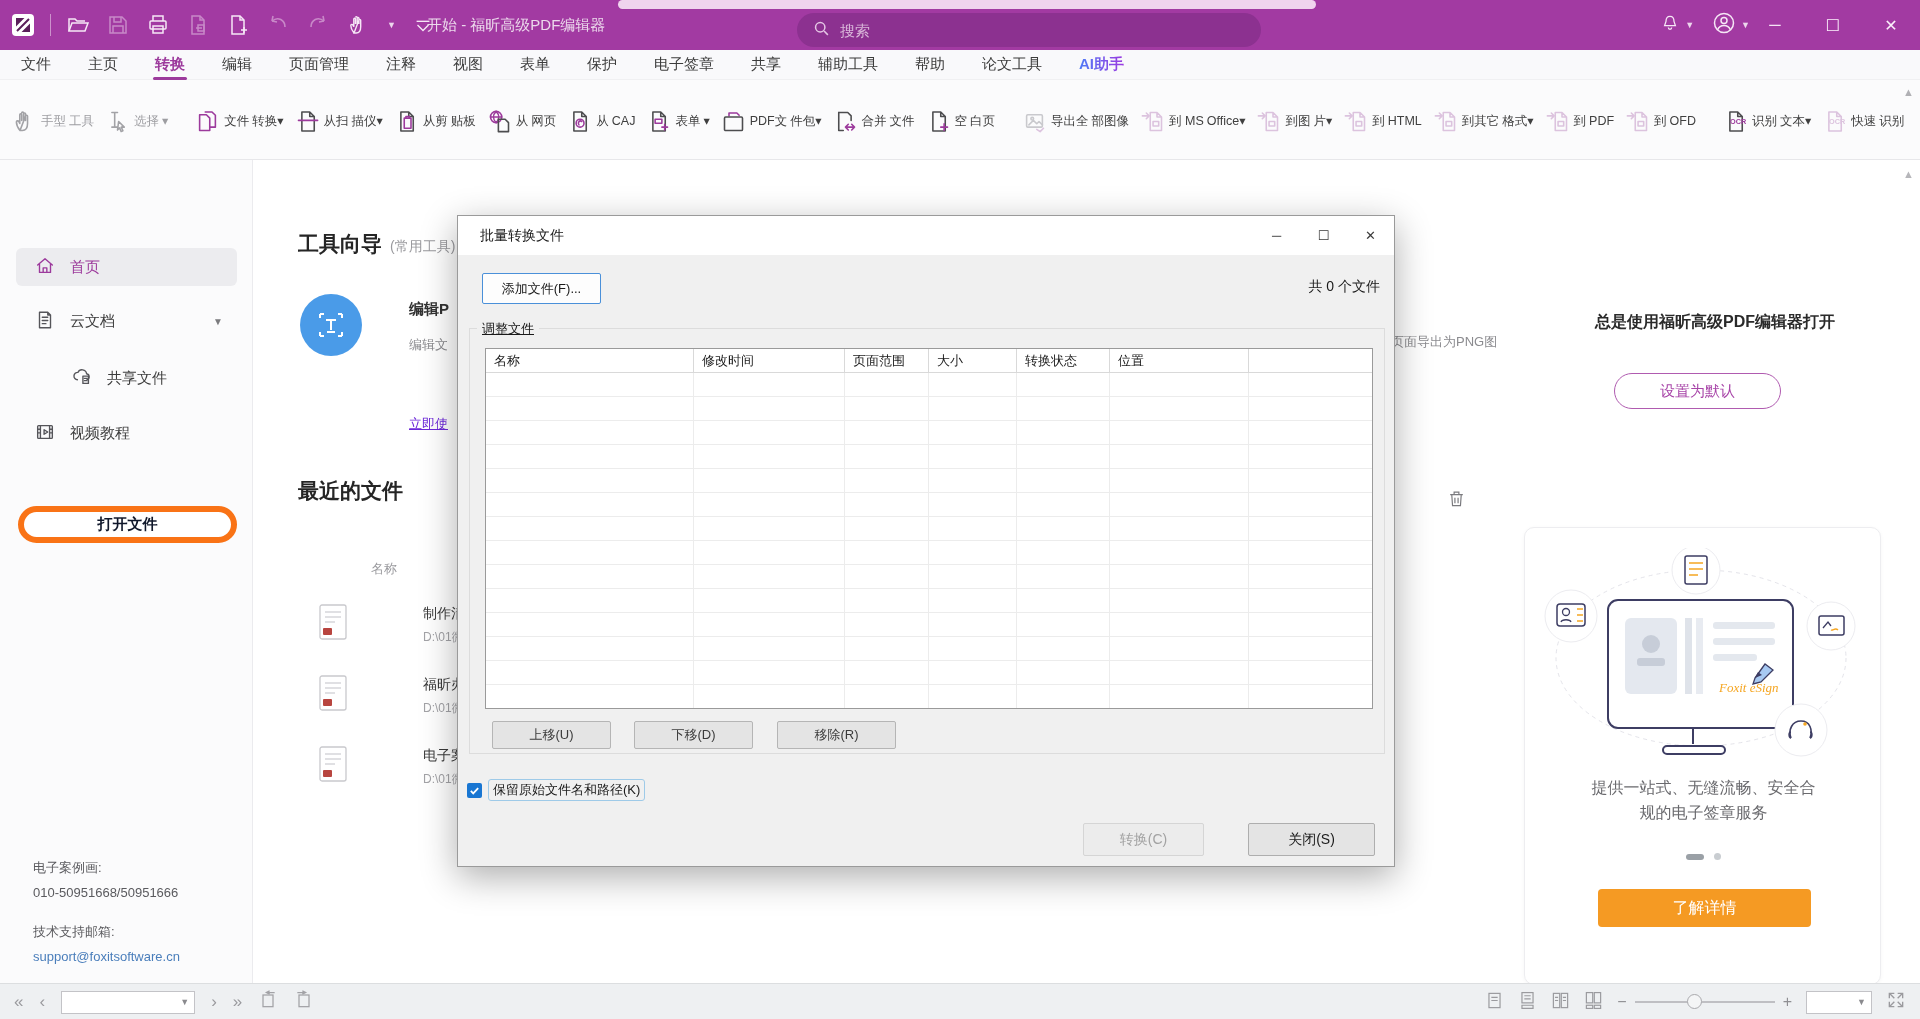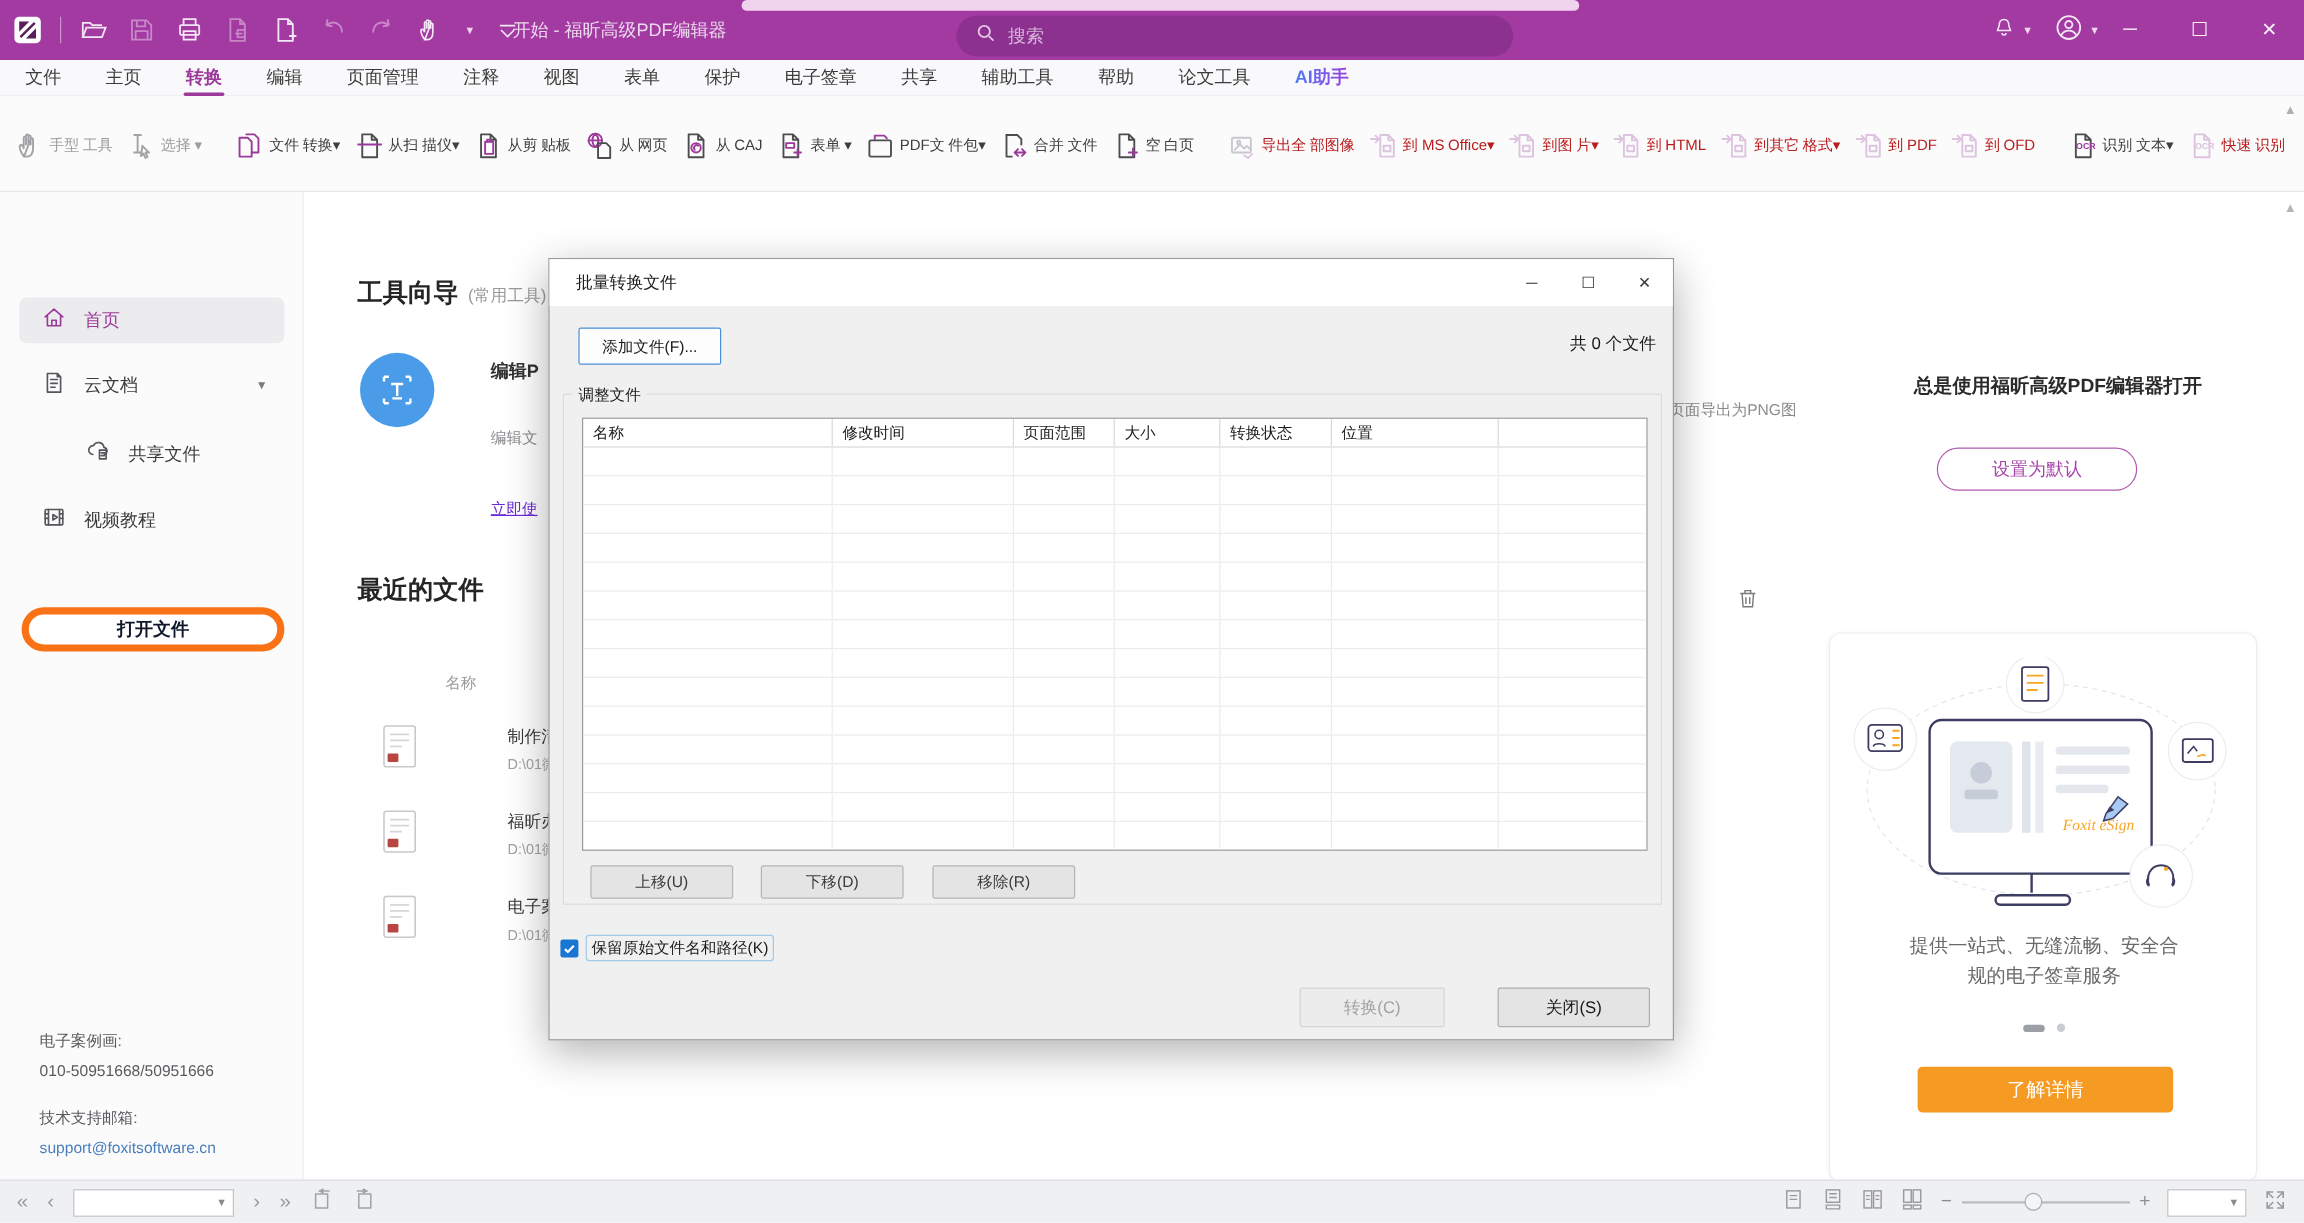--- a/index.html
+++ b/index.html
@@ -29,42 +29,42 @@
   .menu-item.active::after { content:""; position:absolute; left:50%; transform:translateX(-50%); bottom:0; width:34px; height:3px; border-radius:2px; background:#9c3a9c; }
   .menu-item.ai { font-weight:bold; background:linear-gradient(90deg,#4f7bf7,#9c3ae0); -webkit-background-clip:text; background-clip:text; color:transparent; }
 
   
   #ribbon { position:absolute; left:0; top:80px; width:1920px; height:80px; background:#fbfbfc; border-bottom:1px solid #e7e7ea; display:flex; align-items:stretch; padding-left:6px; }
   .rb-group { display:flex; align-items:stretch; }
   .rb-sep { width:1px; background:#e5e5e8; margin:10px 8px; }
   .rb-btn { min-width:46px; padding:8px 5px 4px 5px; display:flex; flex-direction:row; align-items:center; justify-content:flex-start; gap:3px; }
   .rb-ico { height:30px; display:flex; align-items:center; justify-content:center; }
   .rb-l { font-size:12.5px; line-height:15px; color:#3f3f3f; white-space:nowrap; text-align:center; }
-  .rb-btn.dim .rb-l { color:#b91c1c; }
+  .rb-btn.dim .rb-l { color:#404040; }
   .rb-btn.gray .rb-l { color:#9d9da1; }
   #ribbon-scroll-up { position:absolute; right:6px; top:86px; color:#b0b0b4; font-size:11px; }
 
   
   #sidebar { position:absolute; left:0; top:160px; width:253px; height:823px; background:#fbfbfc; border-right:1px solid #ebebee; }
   .sb-item { position:absolute; left:16px; width:221px; height:38px; border-radius:6px; display:flex; align-items:center; gap:14px; padding-left:18px; font-size:15px; color:#3c3c3c; }
   .sb-item.active { background:#ececef; color:#9c3a9c; }
   .sb-item .sb-caret { position:absolute; right:14px; font-size:10px; color:#7b7b7e; }
   .sb-item.indent { padding-left:55px; }
   #open-file-btn { position:absolute; left:18px; top:346px; width:219px; height:37px; border:6px solid #f97316; border-radius:19px; background:#fff; display:flex; align-items:center; justify-content:center; font-size:15px; font-weight:bold; color:#0f172a; }
   #sb-contact { position:absolute; left:33px; top:700px; font-size:13px; color:#5a5a5e; line-height:15px; }
   #sb-contact .gap { height:10px; }
   #sb-contact .mail { color:#4a7ebb; margin-top:10px; }
 
   
   #main { position:absolute; left:254px; top:160px; width:1256px; height:823px; background:#fff; }
   #tool-wizard-title { position:absolute; left:44px; top:70px; font-size:21px; font-weight:bold; color:#252525; }
   #tool-wizard-sub { font-size:14px; font-weight:normal; color:#9a9a9e; margin-left:8px; }
   #feat-circle { position:absolute; left:46px; top:134px; width:62px; height:62px; border-radius:50%; background:#4a9be8; display:flex; align-items:center; justify-content:center; }
   #feat-title { position:absolute; left:155px; top:140px; font-size:15px; font-weight:bold; color:#333; white-space:nowrap; }
-  #feat-desc { position:absolute; left:155px; top:176px; font-size:13px; color:#8b8b8f; white-space:nowrap;margin-top:20px; }
+  #feat-desc { position:absolute; left:155px; top:176px; font-size:13px; color:#8b8b8f; white-space:nowrap; }
   #feat-link { position:absolute; left:155px; top:255px; font-size:13px; color:#6d28d9; text-decoration:underline; white-space:nowrap;font-family:Liberation Serif, serif; }
   #overlay-frag { position:absolute; left:1137px; top:173px; font-size:13px; color:#8b8b8f; white-space:nowrap; }
   #recent-title { position:absolute; left:44px; top:317px; font-size:21px; font-weight:bold; color:#252525; }
   #trash-btn { position:absolute; left:1193px; top:329px; }
   #col-name { position:absolute; left:117px; top:400px; font-size:13px; color:#9a9a9e; }
   .file-row { position:absolute; left:58px; width:700px; height:58px; }
   .file-ico { position:absolute; left:6px; top:6px; }
   .file-title { position:absolute; left:111px; top:7px; font-size:14px; color:#3a3a3a; white-space:nowrap; }
   .file-path { position:absolute; left:111px; top:31px; font-size:12px; color:#a3a3a7; white-space:nowrap; }
 
@@ -98,21 +98,21 @@
 
   
   #dialog { position:absolute; left:457px; top:215px; width:938px; height:652px; background:#f0f0f0; border:1px solid #9a9a9a; box-shadow:0 10px 34px rgba(0,0,0,.32); z-index:50; }
   #dlg-titlebar { position:absolute; left:0; top:0; width:100%; height:39px; background:#fff; }
   #dlg-title { position:absolute; left:22px; top:0; height:39px; display:flex; align-items:center; font-size:14px; color:#1a1a1a; }
   #dlg-controls { position:absolute; right:0; top:0; height:39px; display:flex; }
   .dlg-wc { width:47px; height:39px; display:flex; align-items:center; justify-content:center; font-size:13px; color:#3a3a3a; }
   #dlg-add-btn { position:absolute; left:24px; top:57px; width:119px; height:31px; background:#fdfdfd; border:1px solid #4a90d9; border-radius:2px; font-size:13px; color:#1a1a1a; display:flex; align-items:center; justify-content:center; }
   #dlg-count { position:absolute; right:14px; top:62px; font-size:14px; color:#1a1a1a; }
   #dlg-group { position:absolute; left:11px; top:112px; width:916px; height:426px; border:1px solid #dcdcdc; }
-  #dlg-group-label { position:absolute; left:7px; top:-9px; background:#f0f0f0; padding:0 5px; font-size:13px; color:#1a1a1a; }
+  #dlg-group-label { position:absolute; left:7px; top:-9px; background:#f0f0f0; padding:0 5px; font-size:13px; color:#1a1a1a;text-decoration:underline; }
   #dlg-table { position:absolute; left:15px; top:19px; width:888px; height:361px; background:#fff; border:1px solid #9a9a9a; overflow:hidden; }
   .thead { display:grid; grid-template-columns:208px 151px 84px 88px 93px 139px 1fr; height:24px; border-bottom:1px solid #d9d9d9; }
   .thead > div { font-size:13px; color:#1a1a1a; display:flex; align-items:center; padding-left:8px; border-right:1px solid #d9d9d9; }
   .thead > div:last-child { border-right:none; }
   .trow { display:grid; grid-template-columns:208px 151px 84px 88px 93px 139px 1fr; height:24px; border-bottom:1px solid #ececec; }
   .trow > div { border-right:1px solid #ececec; }
   .trow > div:last-child { border-right:none; }
   .dlg-move { position:absolute; top:392px; width:119px; height:28px; background:#e4e4e4; border:1px solid #b5b5b5; border-radius:2px; font-size:13px; color:#3a3a3a; display:flex; align-items:center; justify-content:center; }
   #dlg-chk-row { position:absolute; left:9px; top:563px; display:flex; align-items:center; gap:6px; }
   #dlg-checkbox { width:15px; height:15px; background:#1976d2; border-radius:2px; display:flex; align-items:center; justify-content:center; }

